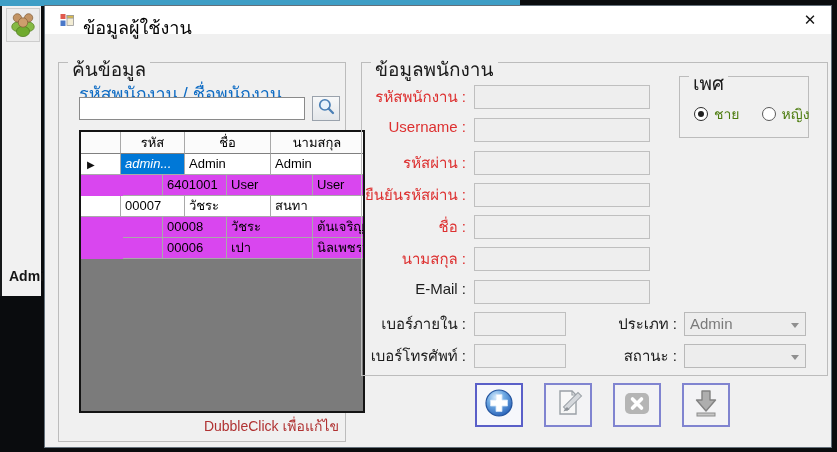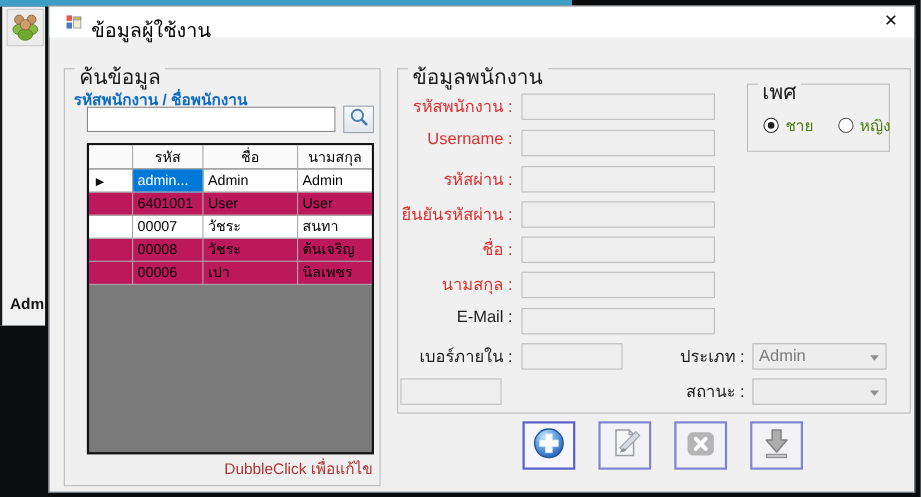--- a/index.html
+++ b/index.html
@@ -21,35 +21,35 @@
 
   
   .groupbox { position:absolute; border:1px solid #bcbcbc; }
   .groupbox > .gb-label { position:absolute; top:-9px; left:9px; background:#f0f0f0; padding:0 4px; font-size:19px; color:#1a1a1a; }
 
   .search-group { left:13px; top:56px; width:288px; height:380px; }
   .emp-group   { left:316px; top:56px; width:467px; height:314px; }
   .gender-group{ left:317px; top:13px; width:130px; height:62px; }
 
   
-  .search-label { position:absolute; left:8px; top:16px; font-size:14px; font-weight:700; color:#0f6cc4; }
+  .search-label { position:absolute; left:20px; top:16px; font-size:18px; font-weight:400; color:#0f6cc4; }
   .search-input { position:absolute; left:20px; top:34px; width:226px; height:23px; border:1px solid #8a8a8a; background:#fff; font-size:13px; padding:0 4px; outline:none; }
   .search-btn { position:absolute; left:253px; top:33px; width:28px; height:25px; background:linear-gradient(#f7f8f9,#e4e7ea); border:1px solid #9aa2ac; display:flex; align-items:center; justify-content:center; }
 
-  .grid { position:absolute; left:20px; top:67px; width:261px; height:283px; border:2px solid #141414; background:#7b7b7b; font-size:13px; }
+  .grid { position:absolute; left:20px; top:67px; width:286px; height:283px; border:2px solid #141414; background:#7b7b7b; font-size:13px; }
   .g-row { display:flex; height:21px; line-height:20px; background:#fff; }
   .g-head { height:22px; line-height:21px; background:#fbfbfb; }
-  .g-row.alt { background:#be185d; }
+  .g-row.alt { background:#d946ef;padding-left:42px; }
   .g-cell { border-right:1px solid #a9a9a9; border-bottom:1px solid #a9a9a9; padding:0 4px; overflow:hidden; white-space:nowrap; color:#000; }
   .c-sel { width:40px; flex:none; padding-left:6px; }
   .c-code { width:64px; flex:none; }
   .c-first { width:86px; flex:none; }
   .c-last { flex:1; border-right:none; }
   .g-head .g-cell { text-align:center; border-bottom:1px solid #808080; }
-  .g-cell.sel { background:#0078d7; color:#fff; }
+  .g-cell.sel { background:#0078d7; color:#fff;font-style:italic; }
   .row-arrow { font-size:10px; color:#111; }
 
   .hint-label { position:absolute; right:6px; top:352px; font-size:14px; color:#b03232; }
 
   
   .f-row { position:absolute; left:2px; display:flex; align-items:flex-start; height:24px; }
   .f-label { width:110px; text-align:right; padding-right:8px; font-size:15px; color:#1c1c1c; white-space:nowrap; }
   .f-label.red { color:#dd3030; }
   .f-input { width:176px; height:24px; background:#eeeeee; border:1px solid #bfbfbf; font-size:13px; padding:0 4px; color:#555; outline:none; }
   .f-input.narrow { width:92px; }
@@ -190,20 +190,21 @@
       </div>
     <div class="f-row r7">
         <span class="f-label">E-Mail :</span>
         <input class="f-input" disabled="" value="" style="">
       </div>
     <div class="f-row r8">
         <span class="f-label">เบอร์ภายใน :</span>
         <input class="f-input narrow" disabled="" value="" style="">
       </div>
     <div class="f-row r9">
+        <span class="f-label">เบอร์โทรศัพท์ :</span>
         <input class="f-input narrow" disabled="" value="" style="">
       </div>
 
     <div class="combo-row cr1">
       <span class="combo-label">ประเภท :</span>
       <div class="combo"><span>Admin</span><span class="arrow"></span></div>
     </div>
     <div class="combo-row cr2">
       <span class="combo-label">สถานะ :</span>
       <div class="combo"><span></span><span class="arrow"></span></div>

